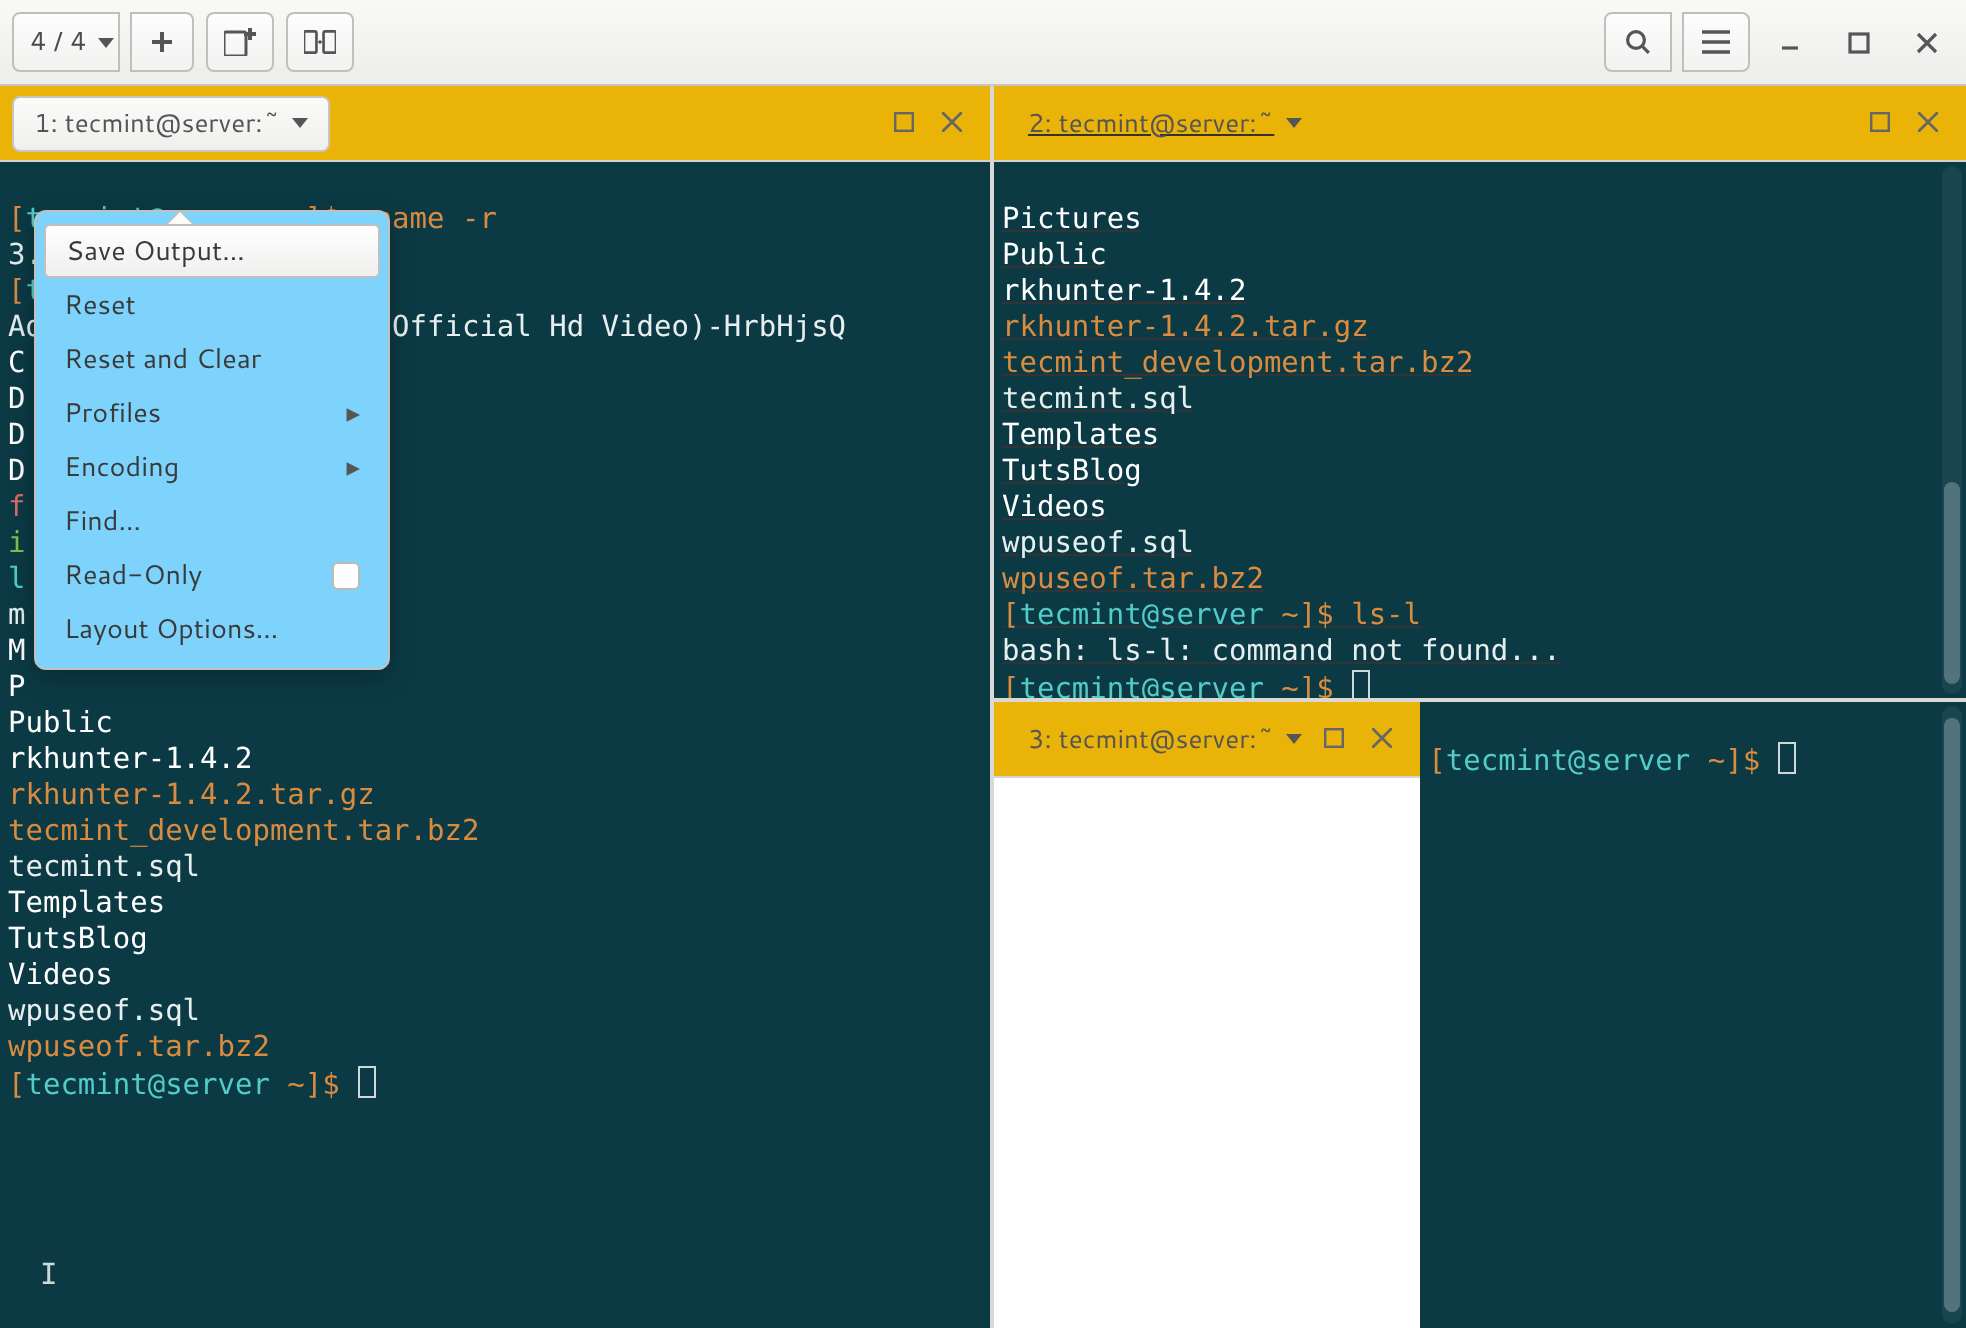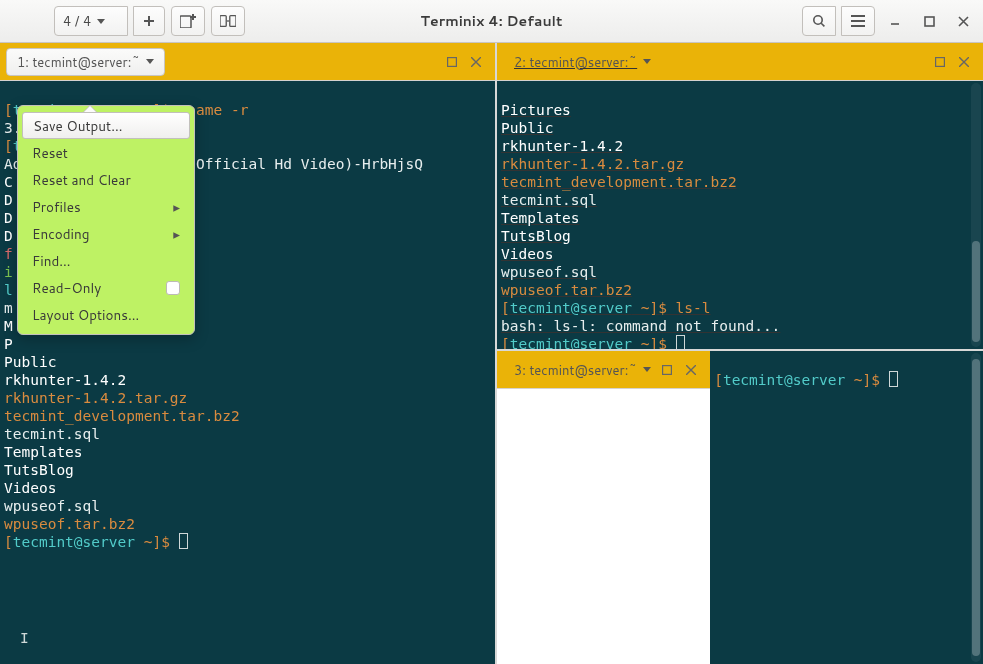--- a/index.html
+++ b/index.html
@@ -107,21 +107,21 @@
   .prompt-br { color:#d98b3f; }
   .cursor-block {
     display:inline-block; width:9px; height:16px;
     border:1px solid #cfd8d8; vertical-align:-2px;
   }
   
   .menu-popup {
     position:absolute;
     left: 17px; top: 62px;
     width: 178px;
-    background:#bef264;
+    background:#7dd3fc;
     border:1px solid #c2c0bc;
     border-radius:6px;
     box-shadow: 0 4px 14px rgba(0,0,0,0.25);
     padding:6px 4px;
     z-index: 50;
   }
   .menu-popup::before {
     content:"";
     position:absolute;
     top:-8px; left:64px;
@@ -159,21 +159,21 @@
     position:absolute; left:20px; top:548px; color:#cfd8d8;
     font-family: monospace;
     pointer-events:none;
   }
 </style>
 </head>
 <body>
 
 <div class="headerbar">
   <div class="hb-left">
-    <div class="btn first-joined" style="padding-right:22px;margin-left:48px;">
+    <div class="btn first-joined" style="padding-right:2px;">
       <span>4 / 4</span>
       <span style="width:6px;"></span>
       <span class="chev-down"></span>
     </div>
       <div class="btn joined" style="width:32px;">
       <svg class="icon-svg" width="12" height="12" viewBox="0 0 12 12">
           <path d="M5 1h2v4h4v2H7v4H5V7H1V5h4z" fill="#555"></path>
         </svg>
     </div>
     <div class="btn" style="width:34px;">
@@ -183,21 +183,20 @@
         </svg>
     </div>
     <div class="btn" style="width:34px;">
       <svg class="icon-svg" width="18" height="12" viewBox="0 0 18 12">
           <rect x="0" y="0" width="7" height="12" rx="1" fill="none" stroke="#555" stroke-width="1.5"></rect>
           <rect x="11" y="0" width="7" height="12" rx="1" fill="none" stroke="#555" stroke-width="1.5"></rect>
           <path d="M8 6h2M9 5v2" stroke="#555" stroke-width="1"></path>
         </svg>
     </div>
   </div>
-  <div class="hb-title">Terminix 4: Default</div>
   <div class="hb-right">
     <div class="btn first-joined" style="width:34px;">
       <svg class="icon-svg" width="14" height="14" viewBox="0 0 14 14">
           <circle cx="6" cy="6" r="4.2" fill="none" stroke="#555" stroke-width="1.6"></circle>
           <path d="M9.2 9.2l3.2 3.2" stroke="#555" stroke-width="1.6"></path>
         </svg>
     </div>
       <div class="btn joined" style="width:34px;">
       <svg class="icon-svg" width="14" height="12" viewBox="0 0 14 12">
           <path d="M0 1h14M0 6h14M0 11h14" stroke="#555" stroke-width="1.8"></path>

